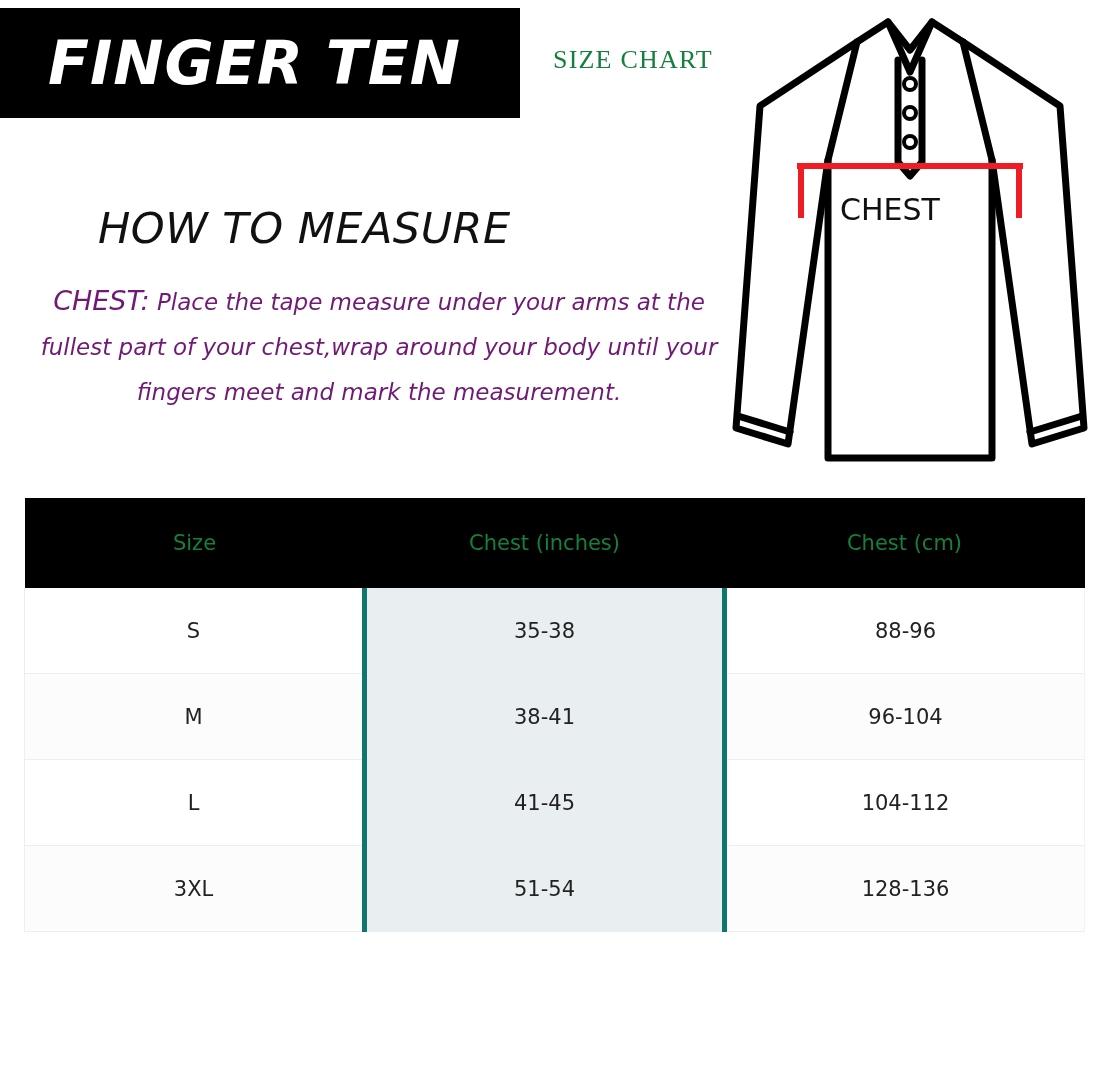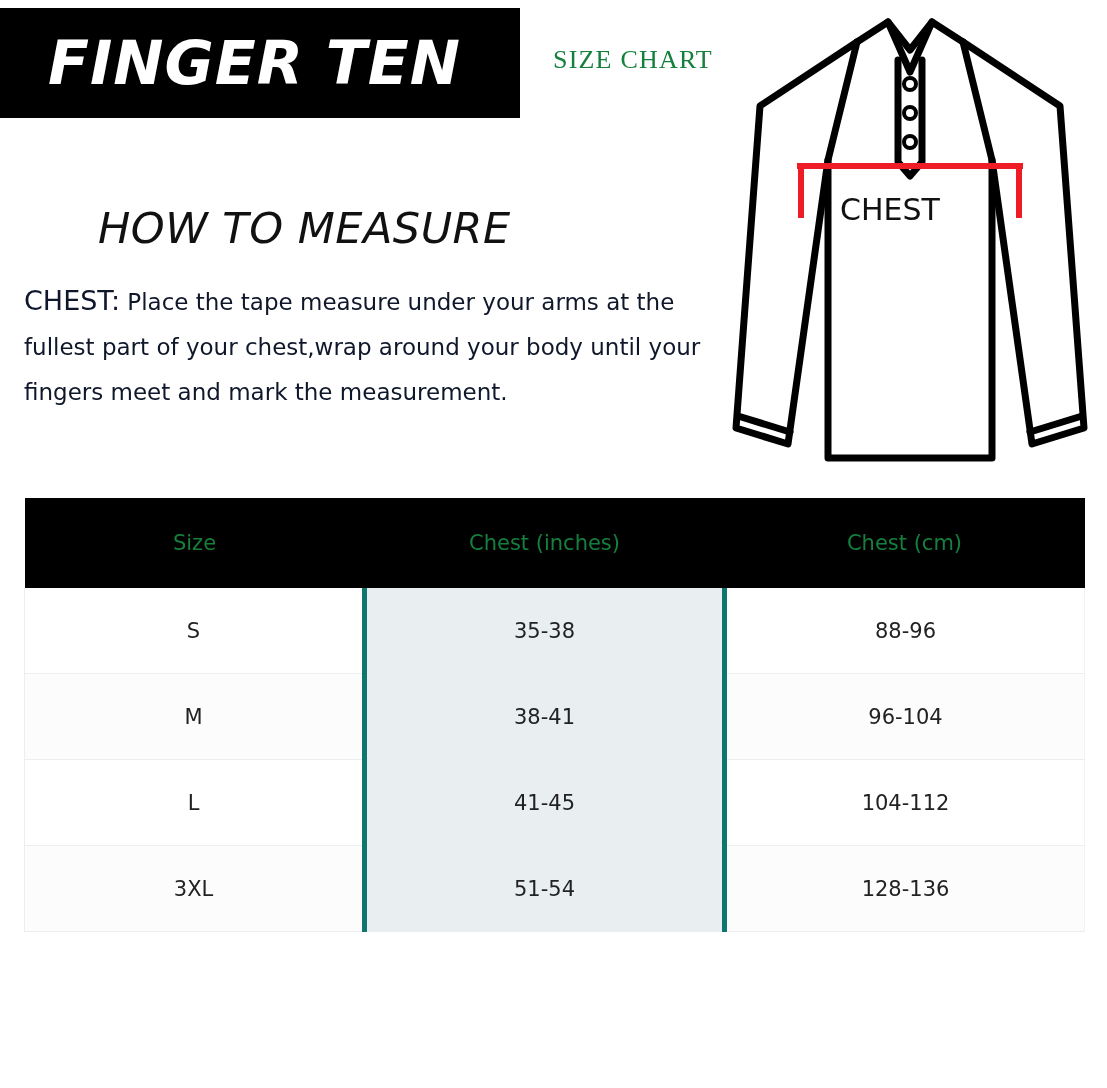--- a/index.html
+++ b/index.html
@@ -59,22 +59,24 @@
     white-space: nowrap;
     margin-top: 20px;
   }
 
   .measure-text {
     position: absolute;
     left: 24px;
     top: 278px;
     width: 710px;
     font-size: 23px;
+    font-style: italic;
     line-height: 45px;
-    color: #0f172a;
+    color: #701a75;
+    text-align: center;
   }
   .measure-text .lead {
     font-size: 27px;
   }
 
   
   .shirt-wrap {
     position: absolute;
     left: 720px;
     top: 10px;

